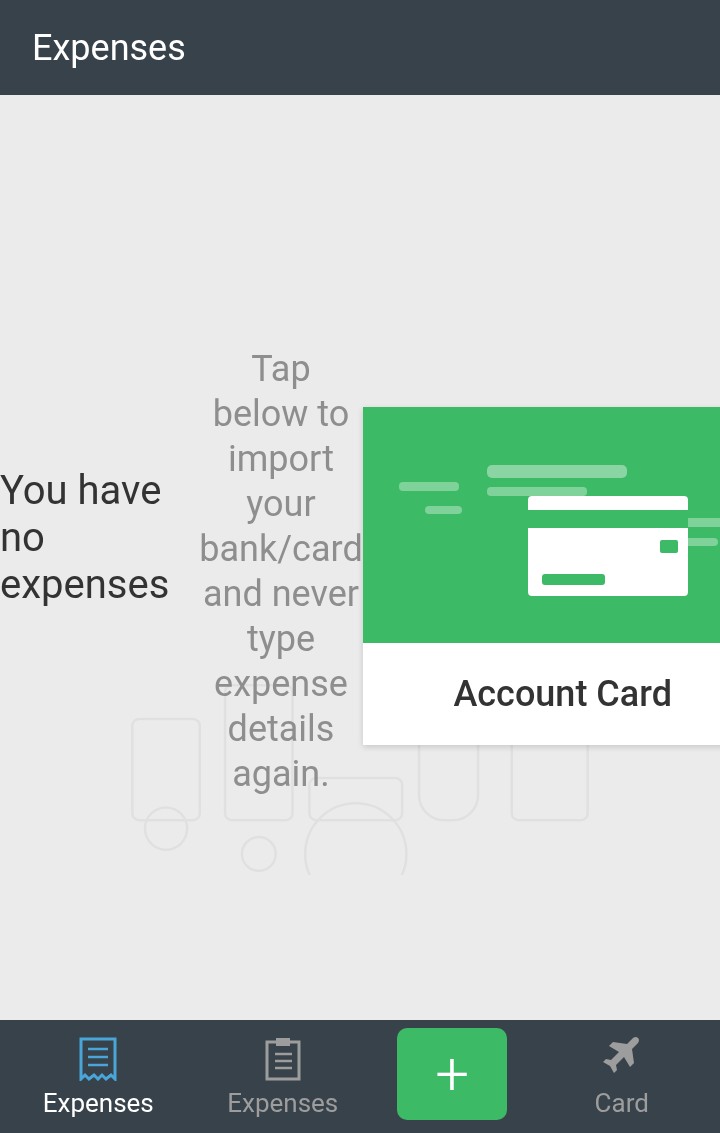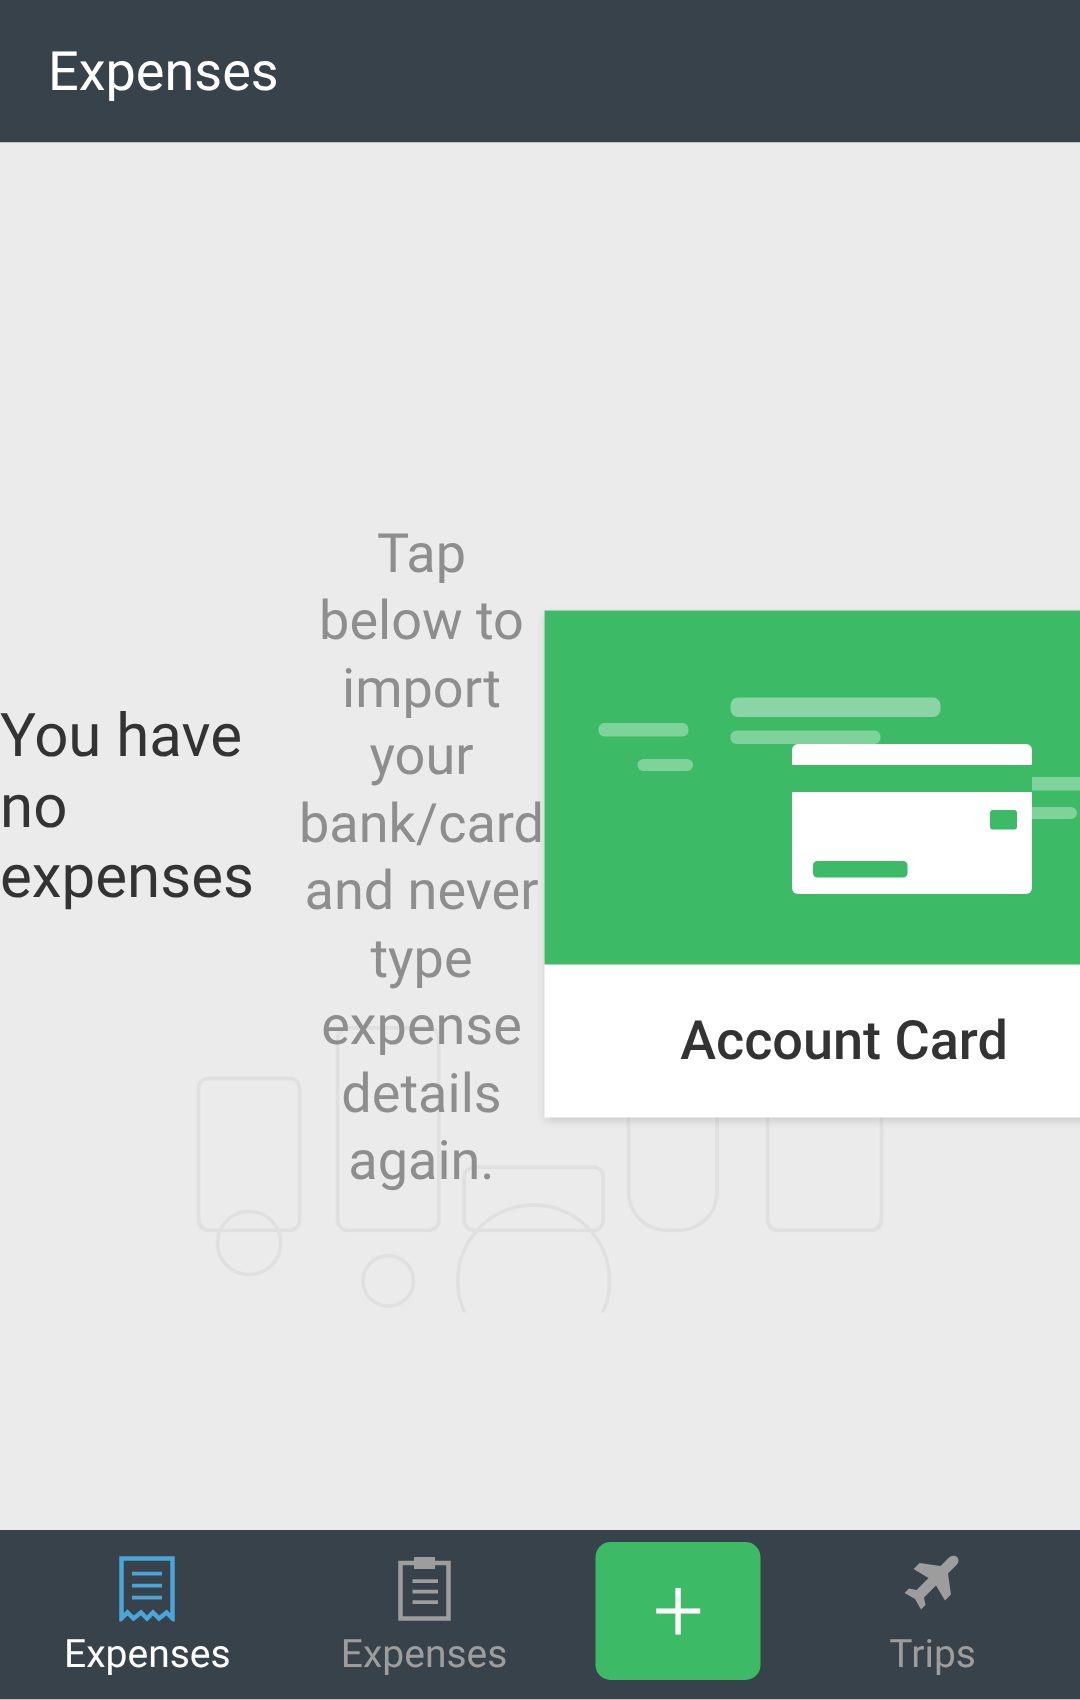--- a/index.html
+++ b/index.html
@@ -215,16 +215,16 @@
   <div class="fab">
     <div class="fab-plus">+</div>
   </div>
 
   <div class="tab inactive">
     <div class="tab-icon">
       <svg width="44" height="44" viewBox="0 0 44 44">
         <path d="M38 6 l-6 6 l2 14 l-4 4 l-6 -10 l-8 8 l1 5 l-3 3 l-4 -7 l-7 -4 l3 -3 l5 1 l8 -8 l-10 -6 l4 -4 l14 2 l6 -6 q3 -2 5 0 q2 2 0 5 z" fill="#9d9d9d"></path>
       </svg>
     </div>
-    <div class="tab-label">Trips</div>
+    <div class="tab-label">Card</div>
   </div>
 
 </div>
 
 </body></html>

